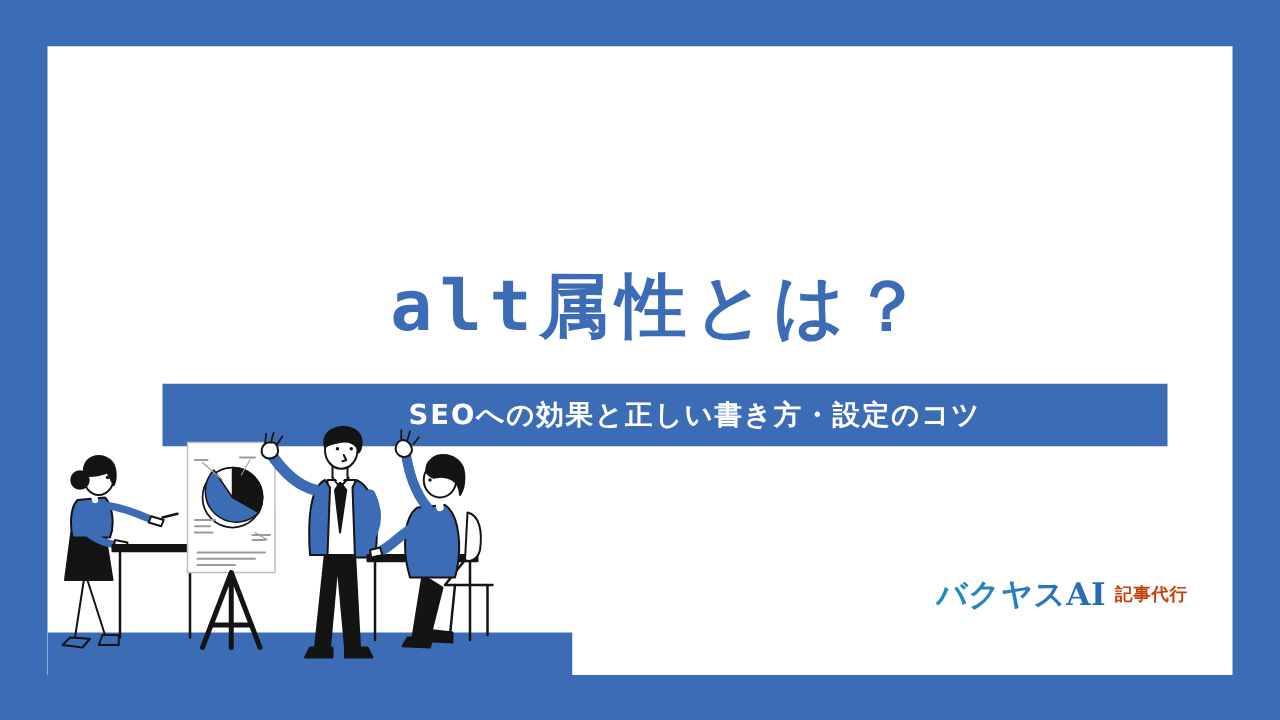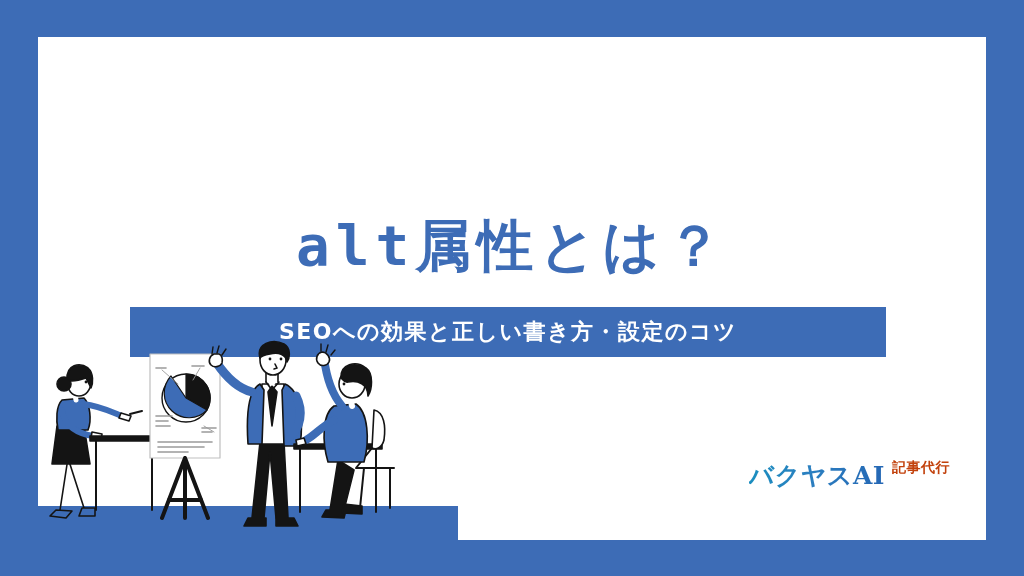--- a/index.html
+++ b/index.html
@@ -27,21 +27,21 @@
     top: 37px;
     width: 948px;
     height: 503px;
     background: #ffffff;
     overflow: hidden;
   }
 
   
   .title-block {
     position: absolute;
-    left: 0;
+    left: 16px;
     top: 178px;   
     width: 948px;
     text-align: center;
   }
   .main-title {
     font-family: "DejaVu Sans Mono", "Liberation Mono", monospace;
     font-size: 56px;
     font-weight: 700;
     color: #3d6cb6;
     letter-spacing: 6px;
@@ -53,37 +53,38 @@
   .subtitle-bar {
     position: absolute;
     left: 92px;       
     top: 270px;       
     width: 756px;
     height: 50px;
     background: #3d6cb6;
     display: flex;
     align-items: center;
     justify-content: center;
+    padding-left: 48px;
   }
   .subtitle-text {
     font-family: "DejaVu Sans", "Liberation Sans", sans-serif;
     font-size: 22px;
     font-weight: 700;
     color: #ffffff;
     letter-spacing: 1.5px;
     white-space: nowrap;
   }
 
   
   .logo {
     position: absolute;
     right: 36px;          
     bottom: 48px;
     display: flex;
-    align-items: flex-start;
+    align-items: center;
     gap: 7px;
   }
   .logo-mark {
     font-family: "DejaVu Serif", "Liberation Serif", serif;
     font-size: 25px;
     font-weight: 700;
     letter-spacing: 0.5px;
     background: linear-gradient(100deg, #1a8fbf 0%, #2b7fc0 45%, #2566b4 100%);
     -webkit-background-clip: text;
     background-clip: text;

